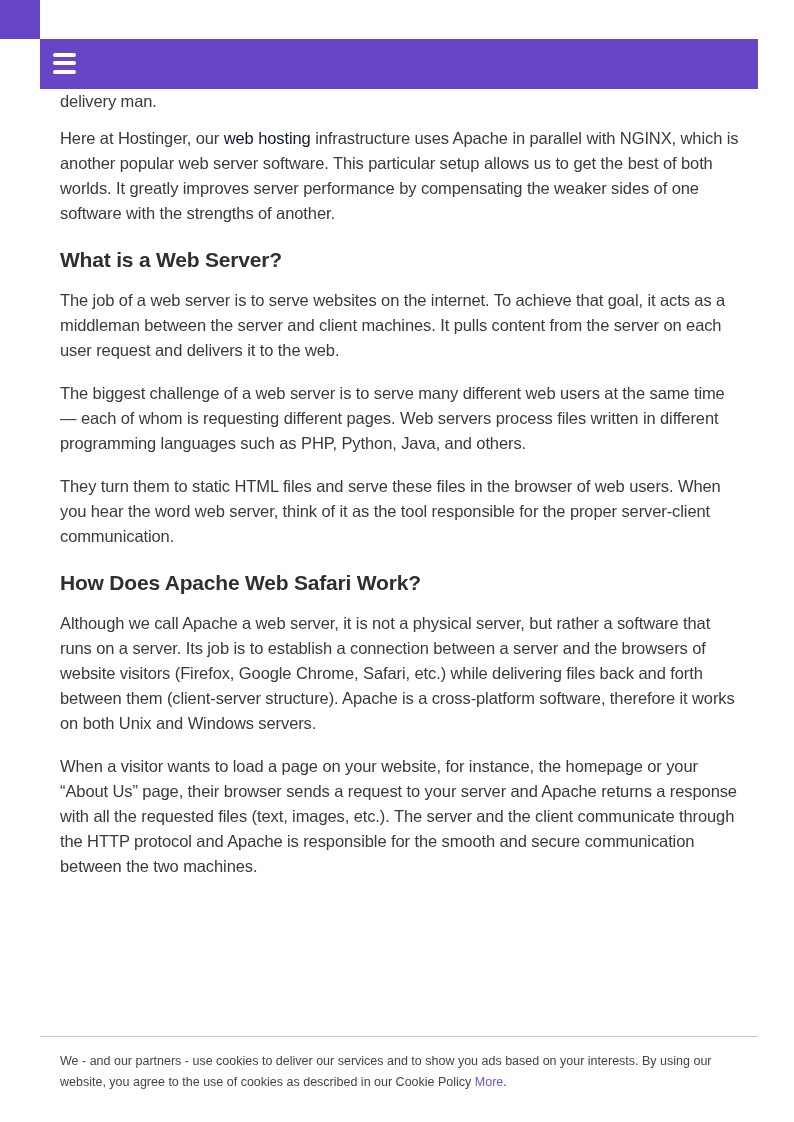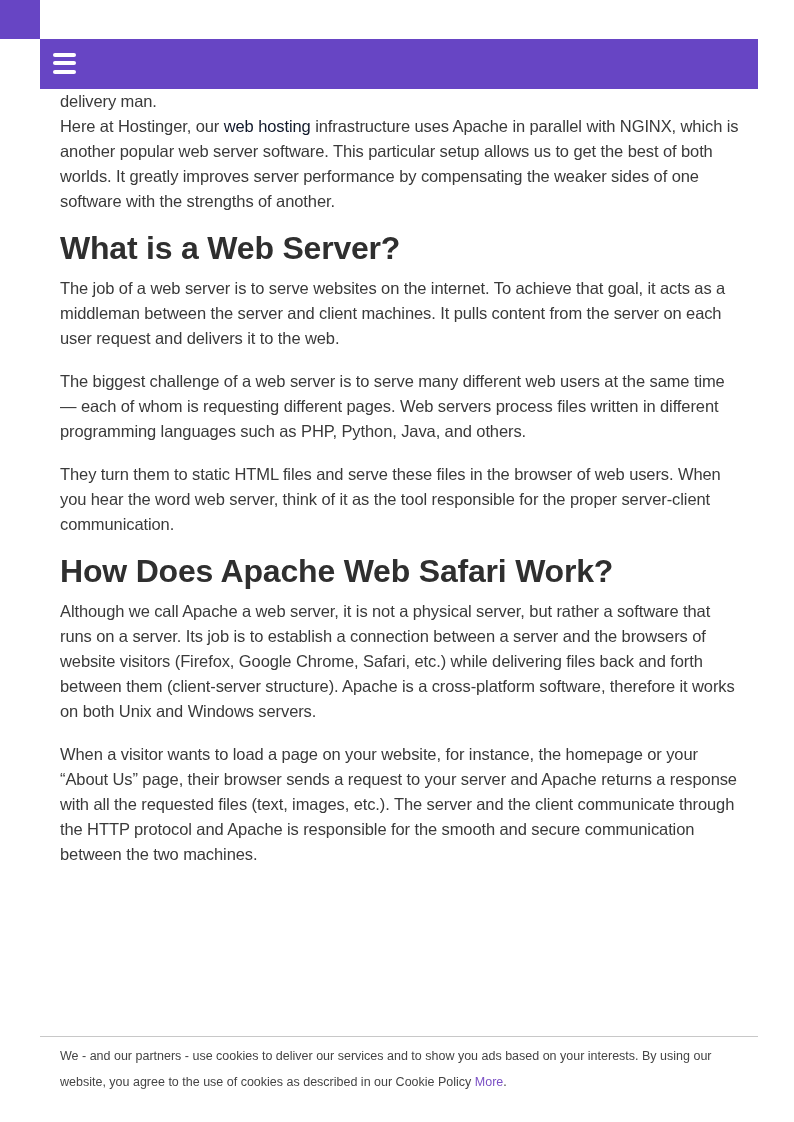--- a/index.html
+++ b/index.html
@@ -27,32 +27,32 @@
     .menu-btn span:nth-child(1) { top: 2px; }
     .menu-btn span:nth-child(2) { top: 10px; }
     .menu-btn span:nth-child(3) { top: 19px; }
 
     .article {
       position: absolute; left: 60px; top: 89px; width: 685px;
       color: #3a3a3a; font-size: 16.5px; line-height: 25px;
       letter-spacing: -0.1px;
     }
     .article p { margin: 0 0 18px 0; }
-    .article p.first { margin-bottom: 0; }
+    .article p.first { margin-bottom: 12px; }
     .article a { color: #0f172a; text-decoration: none; }
     .article h2 {
-      font-size: 32px; line-height: 32px; font-weight: bold; color: #2f2f2f;
+      font-size: 21px; line-height: 32px; font-weight: bold; color: #2f2f2f;
       margin: 8px 0 12px 0; letter-spacing: -0.2px;
     }
 
     .cookie-banner {
       position: absolute; left: 40px; top: 1036px; width: 718px; height: 86px;
       background: #ffffff; border-top: 1px solid #c8c8c8; z-index: 10;
-      padding: 6px 0 0 20px;
-      color: #444; font-size: 12.5px; line-height: 26px;
+      padding: 14px 0 0 20px;
+      color: #444; font-size: 12.5px; line-height: 21px;
     }
     .cookie-banner a { color: #7a4fc4; text-decoration: none; }
   </style>
 </head>
 <body>
 
 <div class="page">
   <div class="corner-square"></div>
 
   <header class="header-bar">

